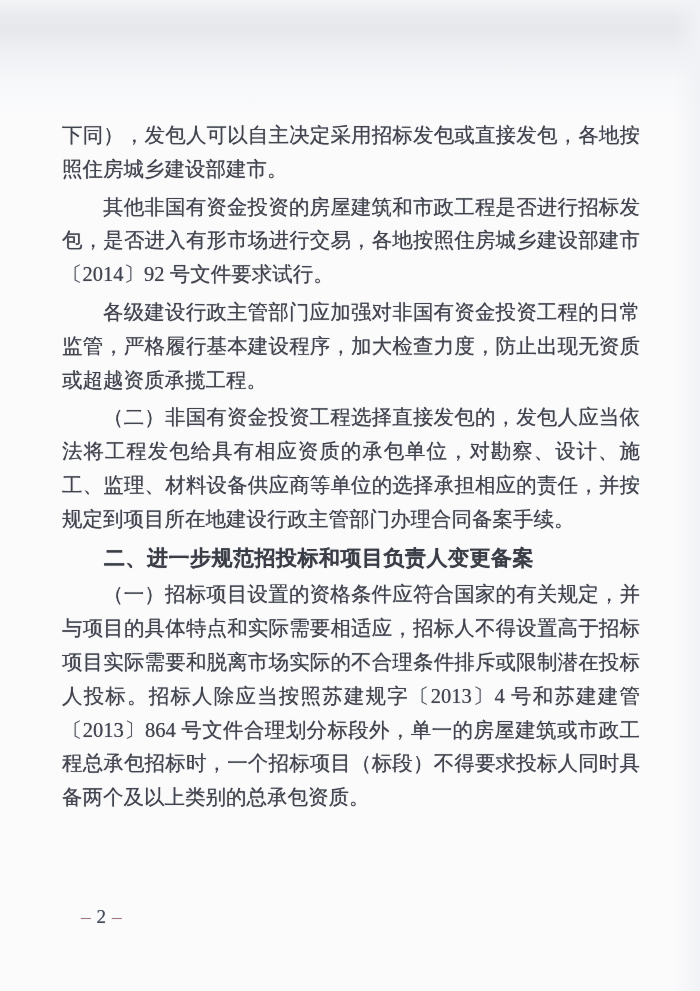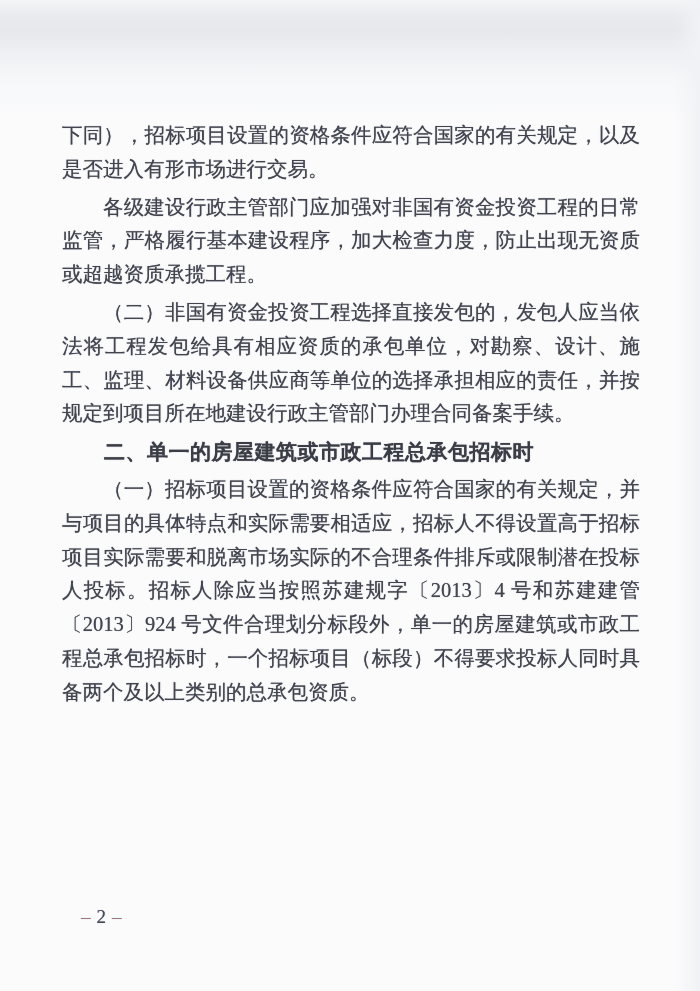--- a/index.html
+++ b/index.html
@@ -87,23 +87,24 @@
   }
 </style>
 </head>
 <body>
 
 <div class="page">
   <div class="scan-band"></div>
   <div class="scan-band-right"></div>
 
   <div class="content">
-    <p class="para no-indent">下同），招标项目设置的资格条件应符合国家的有关规定，以及是否进入有形市场进行交易。</p>
+    <p class="para no-indent">下同），发包人可以自主决定采用招标发包或直接发包，各地按照住房城乡建设部建市。</p>
+    <p class="para">其他非国有资金投资的房屋建筑和市政工程是否进行招标发包，是否进入有形市场进行交易，各地按照住房城乡建设部建市〔2014〕92 号文件要求试行。</p>
     <p class="para">各级建设行政主管部门应加强对非国有资金投资工程的日常监管，严格履行基本建设程序，加大检查力度，防止出现无资质或超越资质承揽工程。</p>
     <p class="para">（二）非国有资金投资工程选择直接发包的，发包人应当依法将工程发包给具有相应资质的承包单位，对勘察、设计、施工、监理、材料设备供应商等单位的选择承担相应的责任，并按规定到项目所在地建设行政主管部门办理合同备案手续。</p>
-    <h2 class="heading">二、单一的房屋建筑或市政工程总承包招标时</h2>
-    <p class="para">（一）招标项目设置的资格条件应符合国家的有关规定，并与项目的具体特点和实际需要相适应，招标人不得设置高于招标项目实际需要和脱离市场实际的不合理条件排斥或限制潜在投标人投标。招标人除应当按照苏建规字〔2013〕4 号和苏建建管〔2013〕924 号文件合理划分标段外，单一的房屋建筑或市政工程总承包招标时，一个招标项目（标段）不得要求投标人同时具备两个及以上类别的总承包资质。</p>
+    <h2 class="heading">二、进一步规范招投标和项目负责人变更备案</h2>
+    <p class="para">（一）招标项目设置的资格条件应符合国家的有关规定，并与项目的具体特点和实际需要相适应，招标人不得设置高于招标项目实际需要和脱离市场实际的不合理条件排斥或限制潜在投标人投标。招标人除应当按照苏建规字〔2013〕4 号和苏建建管〔2013〕864 号文件合理划分标段外，单一的房屋建筑或市政工程总承包招标时，一个招标项目（标段）不得要求投标人同时具备两个及以上类别的总承包资质。</p>
   </div>
 
   <div class="page-number">
     <span class="dash">–</span><span class="num">2</span><span class="dash">–</span>
   </div>
 </div>
 
 </body></html>

